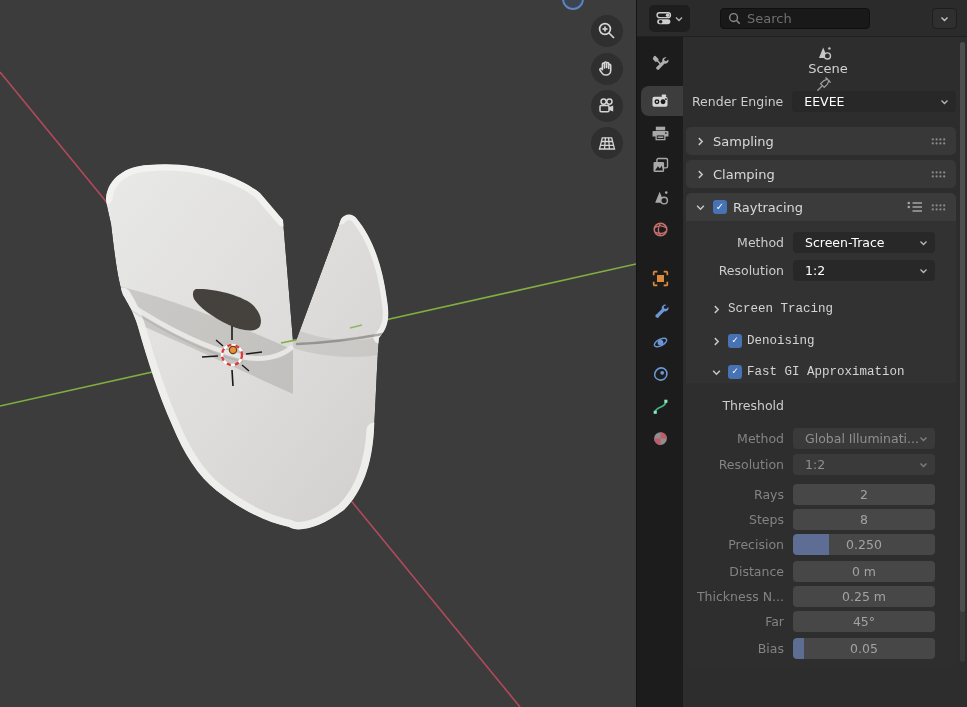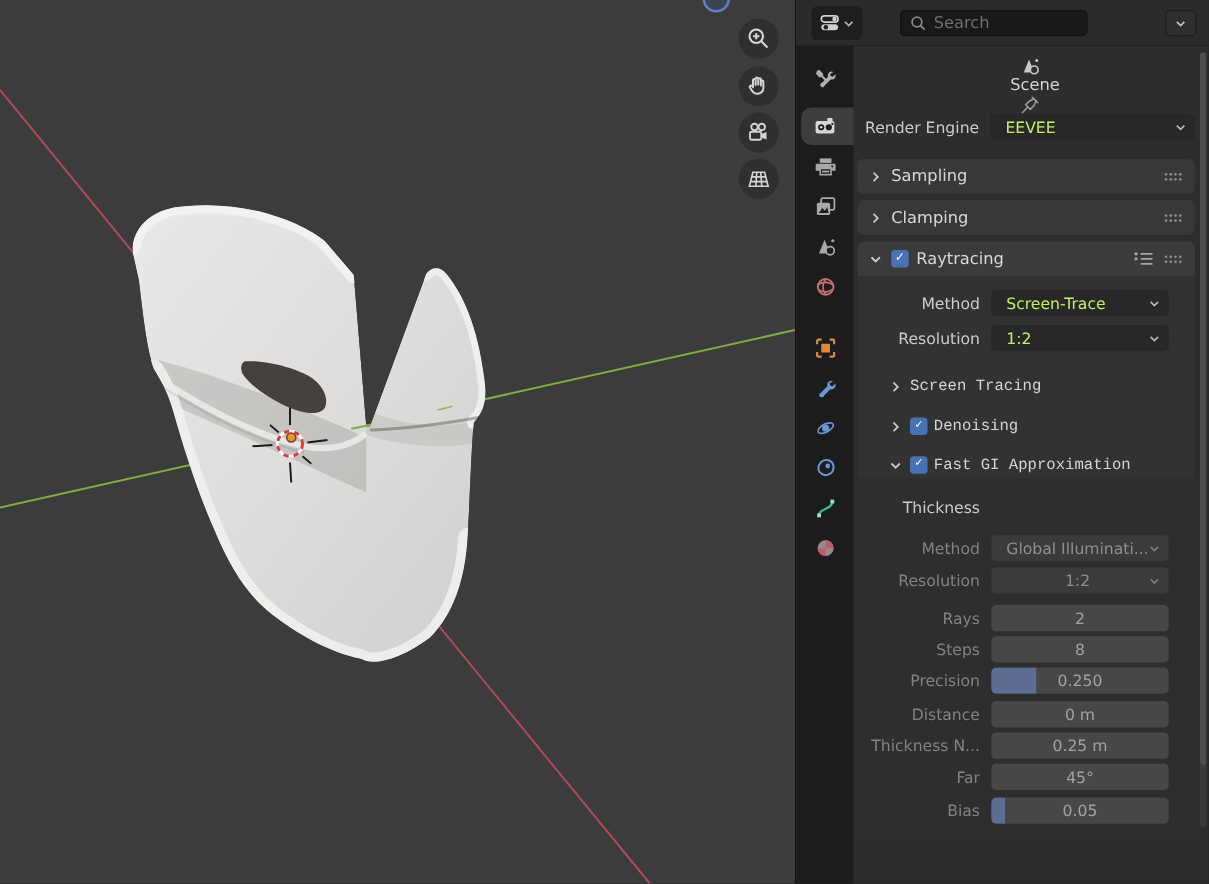--- a/index.html
+++ b/index.html
@@ -32,32 +32,32 @@
   .main { position:absolute; left:46px; top:37px; right:0; bottom:0; background:#2d2d2d; overflow:hidden; }
 
   .crumb { height:26px; margin-top:8px; display:flex; align-items:center; padding:0 14px 0 11px;flex-direction:column; }
   .crumb .lbl { color:#d2d2d2; font-size:13px; margin-left:9px; flex:1; }
 
   .prow { display:flex; align-items:center; height:21px; margin:0 21px 0 9px; }
   .prow-wide { margin-right:11px; }
   .plabel { flex:0 0 98px; text-align:right; padding-right:9px; color:#cccccc; font-size:12.5px; white-space:nowrap; }
   .pwidget { flex:1; height:21px; margin-left:0; position:relative; border-radius:4px; }
   .dropdown { background:#282828; display:flex; align-items:center; }
-  .dropdown .val { color:#bef264; font-size:12.5px; padding-left:12px; flex:1;
+  .dropdown .val { color:#ffffff; font-size:12.5px; padding-left:12px; flex:1;
                    white-space:nowrap; overflow:hidden; }
   .dropdown .chev { margin-right:7px; }
   .valuebox { background:#474747; display:flex; align-items:center; justify-content:center; overflow:hidden; }
   .valuebox .val { color:#a2a2a2; font-size:12.5px; position:relative; z-index:2; }
   .fillbar { position:absolute; left:0; top:0; bottom:0; background:#5d6d94; border-radius:4px 0 0 4px; z-index:1; }
   .slider-accent { background:#4772b3; }
   .slider-accent .val { color:#ffffff; }
 
   .dis .plabel { color:#838383; }
   .dis .dropdown { background:#3a3a3a; }
-  .dis .dropdown .val { color:#8f8f8f;text-align:center; }
+  .dis .dropdown .val { color:#8f8f8f; }
 
   .phdr { height:28px; margin:0 11px 5px 3px; background:#383838; border-radius:5px;
           display:flex; align-items:center; padding:0 10px; color:#d8d8d8; font-size:13px; gap:8px; }
   .phdr .hl { flex:1; }
   .panelwrap { margin:0 11px 8px 3px; background:#323232; border-radius:5px; overflow:hidden; }
   .panelwrap .phdr { margin:0; border-radius:5px 5px 0 0; background:#3b3b3b; }
   .pbody { padding-top:11px; }
   .subhdr { height:22px; display:flex; align-items:center; padding-left:26px; gap:7px;
             color:#d4d4d4; font-size:12.5px;font-family:Liberation Mono, monospace; }
   .figi-content { background:#2e2e2e; padding:12px 0 10px 0; margin-top:0; }
@@ -436,21 +436,21 @@
           <div class="subhdr">
             <svg width="9" height="9" viewBox="0 0 8 8">
                 <polyline points="1,2.5 4,5.5 7,2.5" fill="none" stroke="#c8c8c8" stroke-width="1.3"></polyline>
               </svg>
             <span class="checkbox">✓</span>
             <span style="margin-left:-2px;">Fast GI Approximation</span>
           </div>
 
           <div class="figi-content">
             <div class="prow">
-              <span class="plabel">Thickness</span>
+              <span class="plabel">Threshold</span>
             </div>
 
             <div class="prow dis mt12">
               <span class="plabel">Method</span>
               <div class="pwidget dropdown">
                 <span class="val">Global Illuminati...</span>
                 <svg class="chev" width="9" height="6" viewBox="0 0 8 6">
                     <polyline points="1,1.5 4,4.5 7,1.5" fill="none" stroke="#808080" stroke-width="1.3"></polyline>
                   </svg>
               </div>

